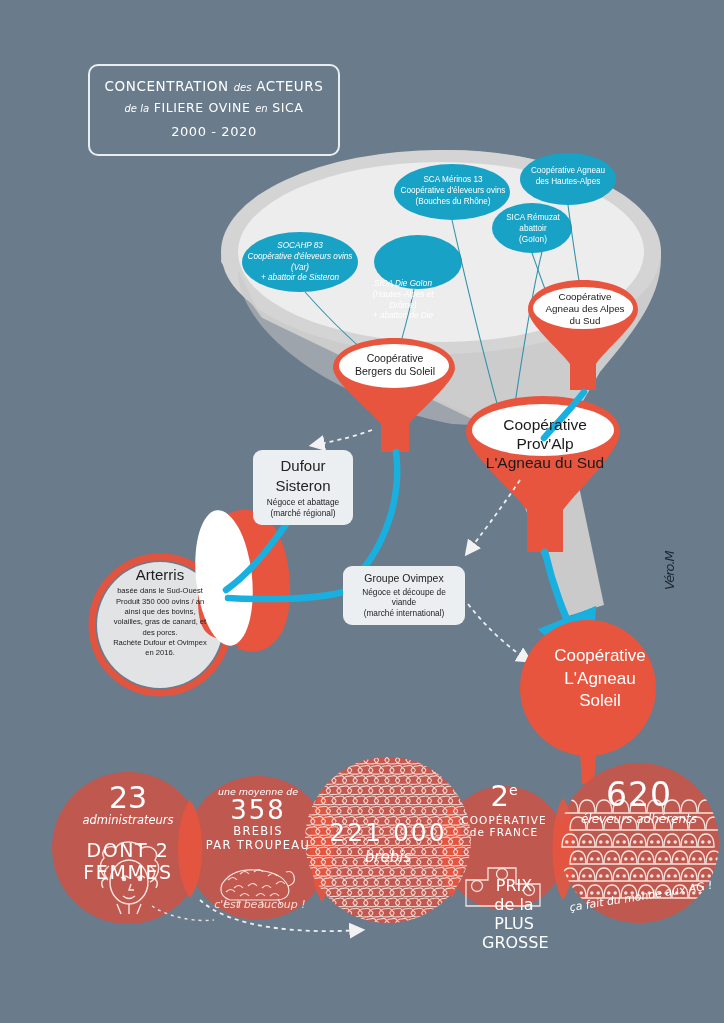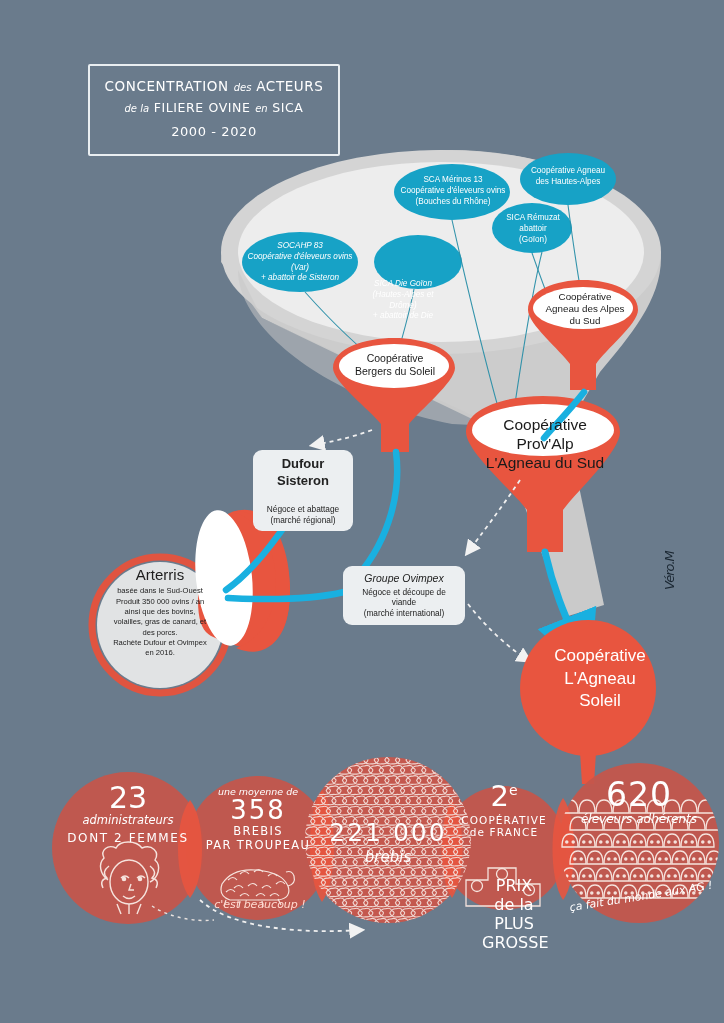--- a/index.html
+++ b/index.html
@@ -10,21 +10,21 @@
     font-family:"Liberation Sans", sans-serif;
     -webkit-font-smoothing:antialiased;
   }
   .stage{position:absolute;inset:0;width:724px;height:1023px;}
   svg.layer{position:absolute;left:0;top:0;width:724px;height:1023px;overflow:visible;}
   .txt{position:absolute;text-align:center;pointer-events:none;}
 
   
   #title-box{
     left:88px;top:64px;width:248px;height:88px;
-    border:2px solid #e9eef1;border-radius:2px;
+    border:2px solid #e9eef1;border-radius:10px;
     background:transparent;
   }
   #title-box .tline{
     position:absolute;left:0;width:248px;color:#ffffff;
     font-family:"DejaVu Sans", sans-serif;
     letter-spacing:.6px;text-align:center;
   }
   #t1{top:12px;font-size:13.5px;}
   #t2{top:34px;font-size:12.5px;}
   #t3{top:58px;font-size:13px;letter-spacing:1.2px;}
@@ -46,24 +46,24 @@
   #lbl-alpes-sud{left:527px;top:291px;width:116px;font-size:9.8px;}
   #lbl-provalp{left:455px;top:415px;width:180px;font-size:15.5px;line-height:1.24;}
 
   
   .callout{
     position:absolute;background:#eceff1;border-radius:9px;
     color:#222;text-align:center;padding:6px 9px;box-sizing:border-box;
     line-height:1.3;
   }
   #callout-dufour{left:253px;top:450px;width:100px;}
-  #callout-dufour .ct{font-size:13px;margin-bottom:14px;font-weight:bold;}
+  #callout-dufour .ct{font-size:15px;margin-bottom:2px;}
   #callout-dufour .cs{font-size:8.3px;}
   #callout-ovimpex{left:343px;top:566px;width:122px;}
-  #callout-ovimpex .ct{font-size:10.5px;margin-bottom:1px;font-style:italic;}
+  #callout-ovimpex .ct{font-size:10.5px;margin-bottom:1px;}
   #callout-ovimpex .cs{font-size:8.3px;}
 
   
   #arterris-text{
     left:100px;top:565px;width:120px;color:#1d1d1d;text-align:center;
     font-size:7.6px;line-height:1.36;
   }
   #arterris-text .an{font-size:15px;display:block;margin-bottom:1px;}
 
   
@@ -73,21 +73,21 @@
   }
 
   
   .stat{position:absolute;color:#ffffff;text-align:center;pointer-events:none;}
   .hand{font-family:"DejaVu Sans", sans-serif;}
   .scr{font-style:italic;font-size:11px;}
 
   #stat1{left:48px;top:780px;width:160px;}
   #stat1 .n{font-size:30px;}
   #stat1 .l1{font-style:italic;font-size:11.5px;margin-top:-2px;}
-  #stat1 .l2{font-size:12px;letter-spacing:1.6px;margin-top:4px;}
+  #stat1 .l2{font-size:19px;letter-spacing:1.6px;margin-top:12px;}
 
   #stat2{left:196px;top:786px;width:124px;}
   #stat2 .l0{font-style:italic;font-size:9.5px;}
   #stat2 .n{font-size:26px;line-height:1.05;letter-spacing:2px;}
   #stat2 .l1{font-size:11.5px;letter-spacing:1.3px;line-height:1.22;}
 
   #stat3{left:310px;top:818px;width:156px;}
   #stat3 .n{font-size:25px;letter-spacing:2px;text-shadow:0 0 2px #b8443a;}
   #stat3 .l1{font-style:italic;font-size:15px;margin-top:1px;}
 

